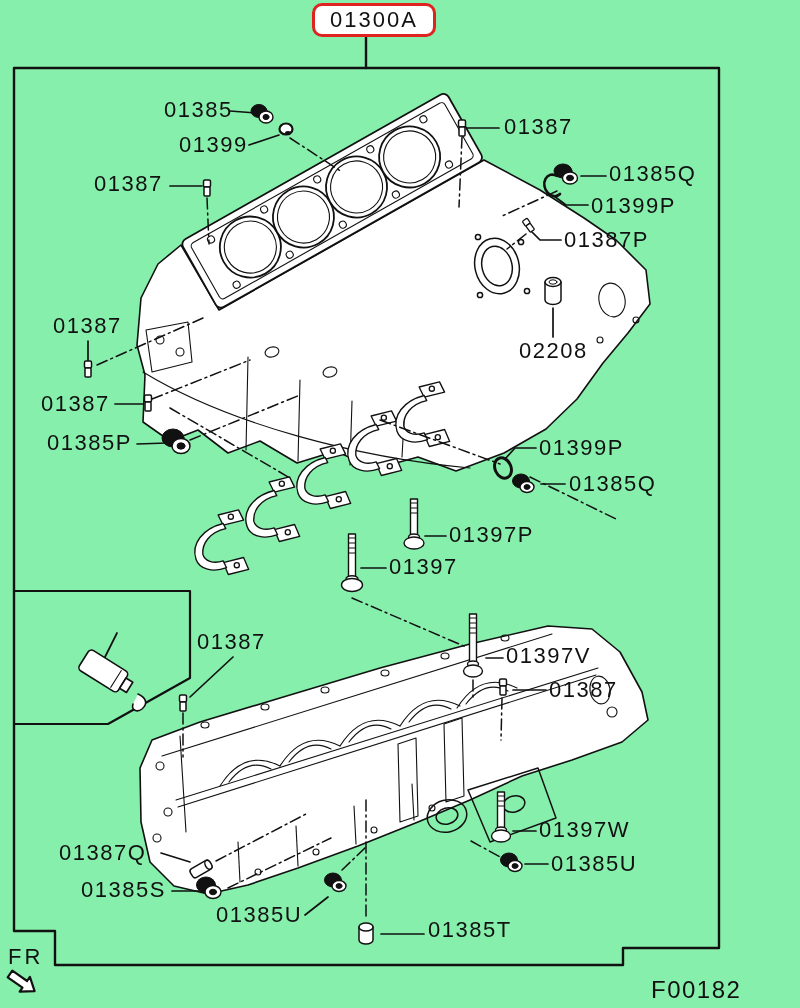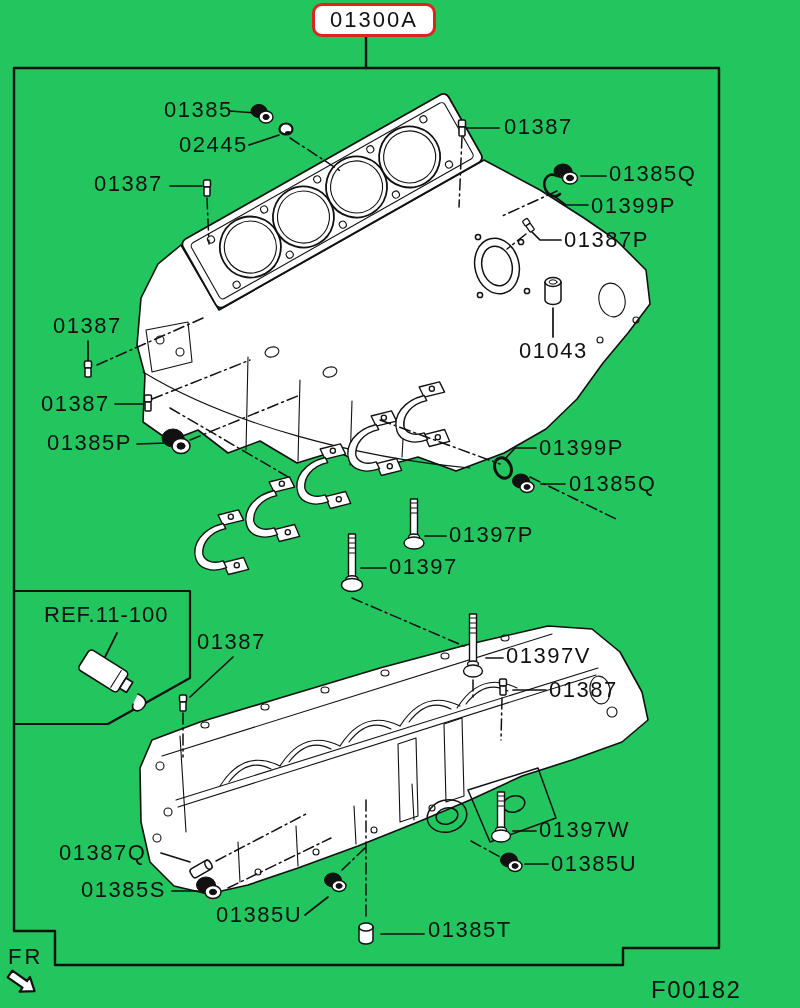--- a/index.html
+++ b/index.html
@@ -1,16 +1,16 @@
 <!DOCTYPE html>
 <html><head>
 <meta charset="utf-8">
 <style>
   html,body{margin:0;padding:0;background:#e8e8e8;}
-  #stage{position:relative;width:800px;height:1008px;background:#22c55e;overflow:hidden;
+  #stage{position:relative;width:800px;height:1008px;background:#86efac;overflow:hidden;
          font-family:"Liberation Sans",sans-serif;color:#111;}
   #art{position:absolute;left:0;top:0;}
   .label{position:absolute;font-size:22px;letter-spacing:1.5px;white-space:nowrap;color:#111;line-height:1;}
   .assembly-box{position:absolute;left:312px;top:3px;min-width:98px;height:26px;
       display:flex;align-items:center;justify-content:center;padding:1px 10px;
       border:3px solid #df241f;border-radius:10px;background:#fff;
       font-size:22px;letter-spacing:2px;color:#111;}
   .ref-note{position:absolute;left:44px;top:602px;font-size:22px;letter-spacing:1px;}
   .fr-marker{position:absolute;left:8px;top:944px;font-size:22px;font-weight:400;letter-spacing:3px;}
   .figure-code{position:absolute;left:651px;top:976px;font-size:24px;letter-spacing:1.5px;}
@@ -313,40 +313,39 @@
       </g>
       <path d="M138,694 c7,3 11,9 4,15 c-5,4 -11,1 -9,-5" fill="#fff" stroke-width="1.6"></path>
 
       <polygon points="7.7,977.3 12.3,970.7 27.1,981 29.9,976.9 34.6,991.1 19.7,991.7 22.5,987.6" fill="#fff" stroke-width="2.2"></polygon>
     </g>
   </svg>
 
   <div class="assembly-box">01300A</div>
 
   <div class="label" style="left:164px;top:99px">01385</div>
-  <div class="label" style="left:179px;top:134px">02445</div>
+  <div class="label" style="left:179px;top:134px">01399</div>
   <div class="label" style="left:94px;top:173px">01387</div>
   <div class="label" style="left:504px;top:116px">01387</div>
   <div class="label" style="left:609px;top:163px">01385Q</div>
   <div class="label" style="left:591px;top:195px">01399P</div>
   <div class="label" style="left:564px;top:229px">01387P</div>
   <div class="label" style="left:53px;top:315px">01387</div>
   <div class="label" style="left:41px;top:393px">01387</div>
   <div class="label" style="left:47px;top:432px">01385P</div>
-  <div class="label" style="left:519px;top:340px">01043</div>
+  <div class="label" style="left:519px;top:340px">02208</div>
   <div class="label" style="left:539px;top:437px">01399P</div>
   <div class="label" style="left:569px;top:473px">01385Q</div>
   <div class="label" style="left:449px;top:524px">01397P</div>
   <div class="label" style="left:389px;top:556px">01397</div>
   <div class="label" style="left:197px;top:631px">01387</div>
   <div class="label" style="left:506px;top:645px">01397V</div>
   <div class="label" style="left:549px;top:679px">01387</div>
   <div class="label" style="left:539px;top:819px">01397W</div>
   <div class="label" style="left:551px;top:853px">01385U</div>
   <div class="label" style="left:59px;top:842px">01387Q</div>
   <div class="label" style="left:81px;top:879px">01385S</div>
   <div class="label" style="left:216px;top:904px">01385U</div>
   <div class="label" style="left:428px;top:919px">01385T</div>
 
-  <div class="ref-note">REF.11-100</div>
   <div class="fr-marker">FR</div>
   <div class="figure-code">F00182</div>
 </div>
 
 </body></html>

